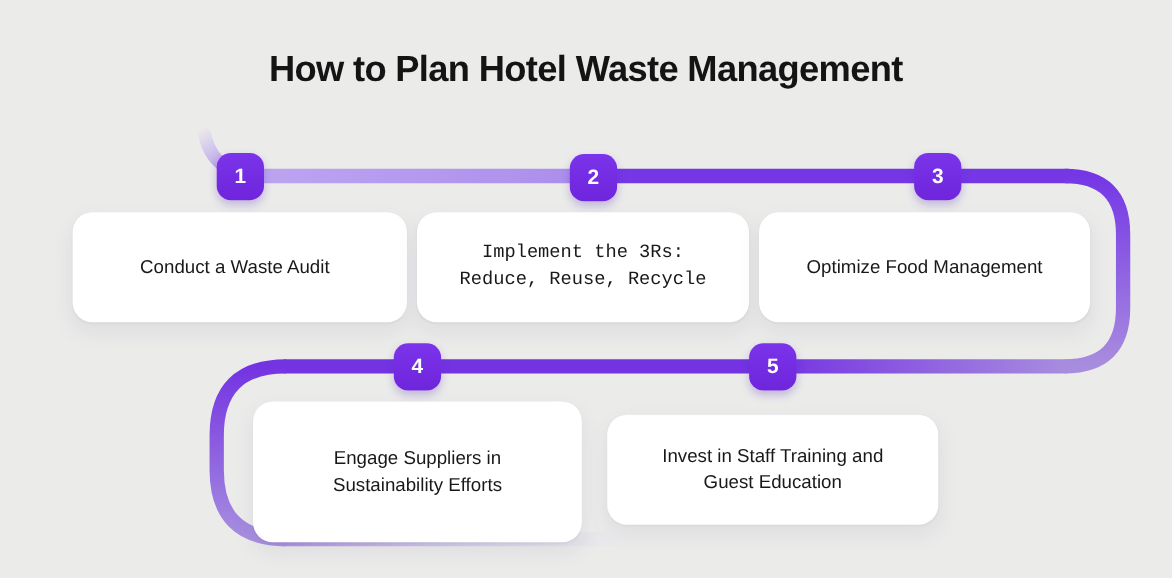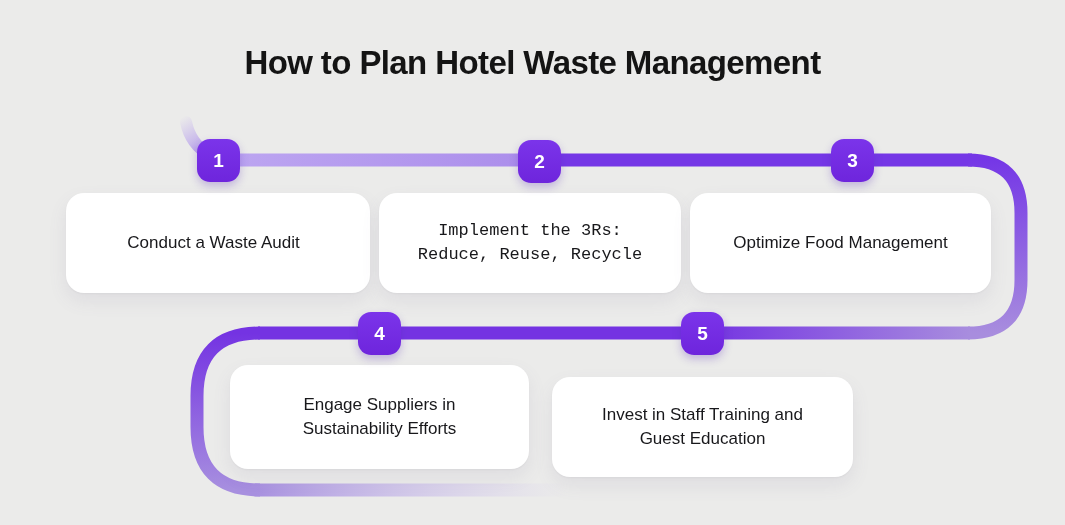--- a/index.html
+++ b/index.html
@@ -58,21 +58,21 @@
     justify-content: center;
     text-align: center;
     padding: 10px 26px;
     font-size: 17px;
     line-height: 1.4;
     color: #18181b;
   }
   .card-1 { left: 66px;  top: 193px; width: 304px; height: 100px; padding-left: 17px; }
   .card-2 { left: 379px; top: 193px; width: 302px; height: 100px; font-family: Liberation Mono, monospace; }
   .card-3 { left: 690px; top: 193px; width: 301px; height: 100px; }
-  .card-4 { left: 230px; top: 365px; width: 299px; height: 104px; justify-content: flex-end; }
+  .card-4 { left: 230px; top: 365px; width: 299px; height: 128px; justify-content: flex-end; }
   .card-5 { left: 552px; top: 365px; width: 301px; height: 100px; margin-top: 12px; }
 </style>
 </head>
 <body>
 
 <div class="canvas">
 
   <div class="title">How to Plan Hotel Waste Management</div>
 
   <svg class="flow" viewBox="0 0 1065 525" aria-hidden="true">

